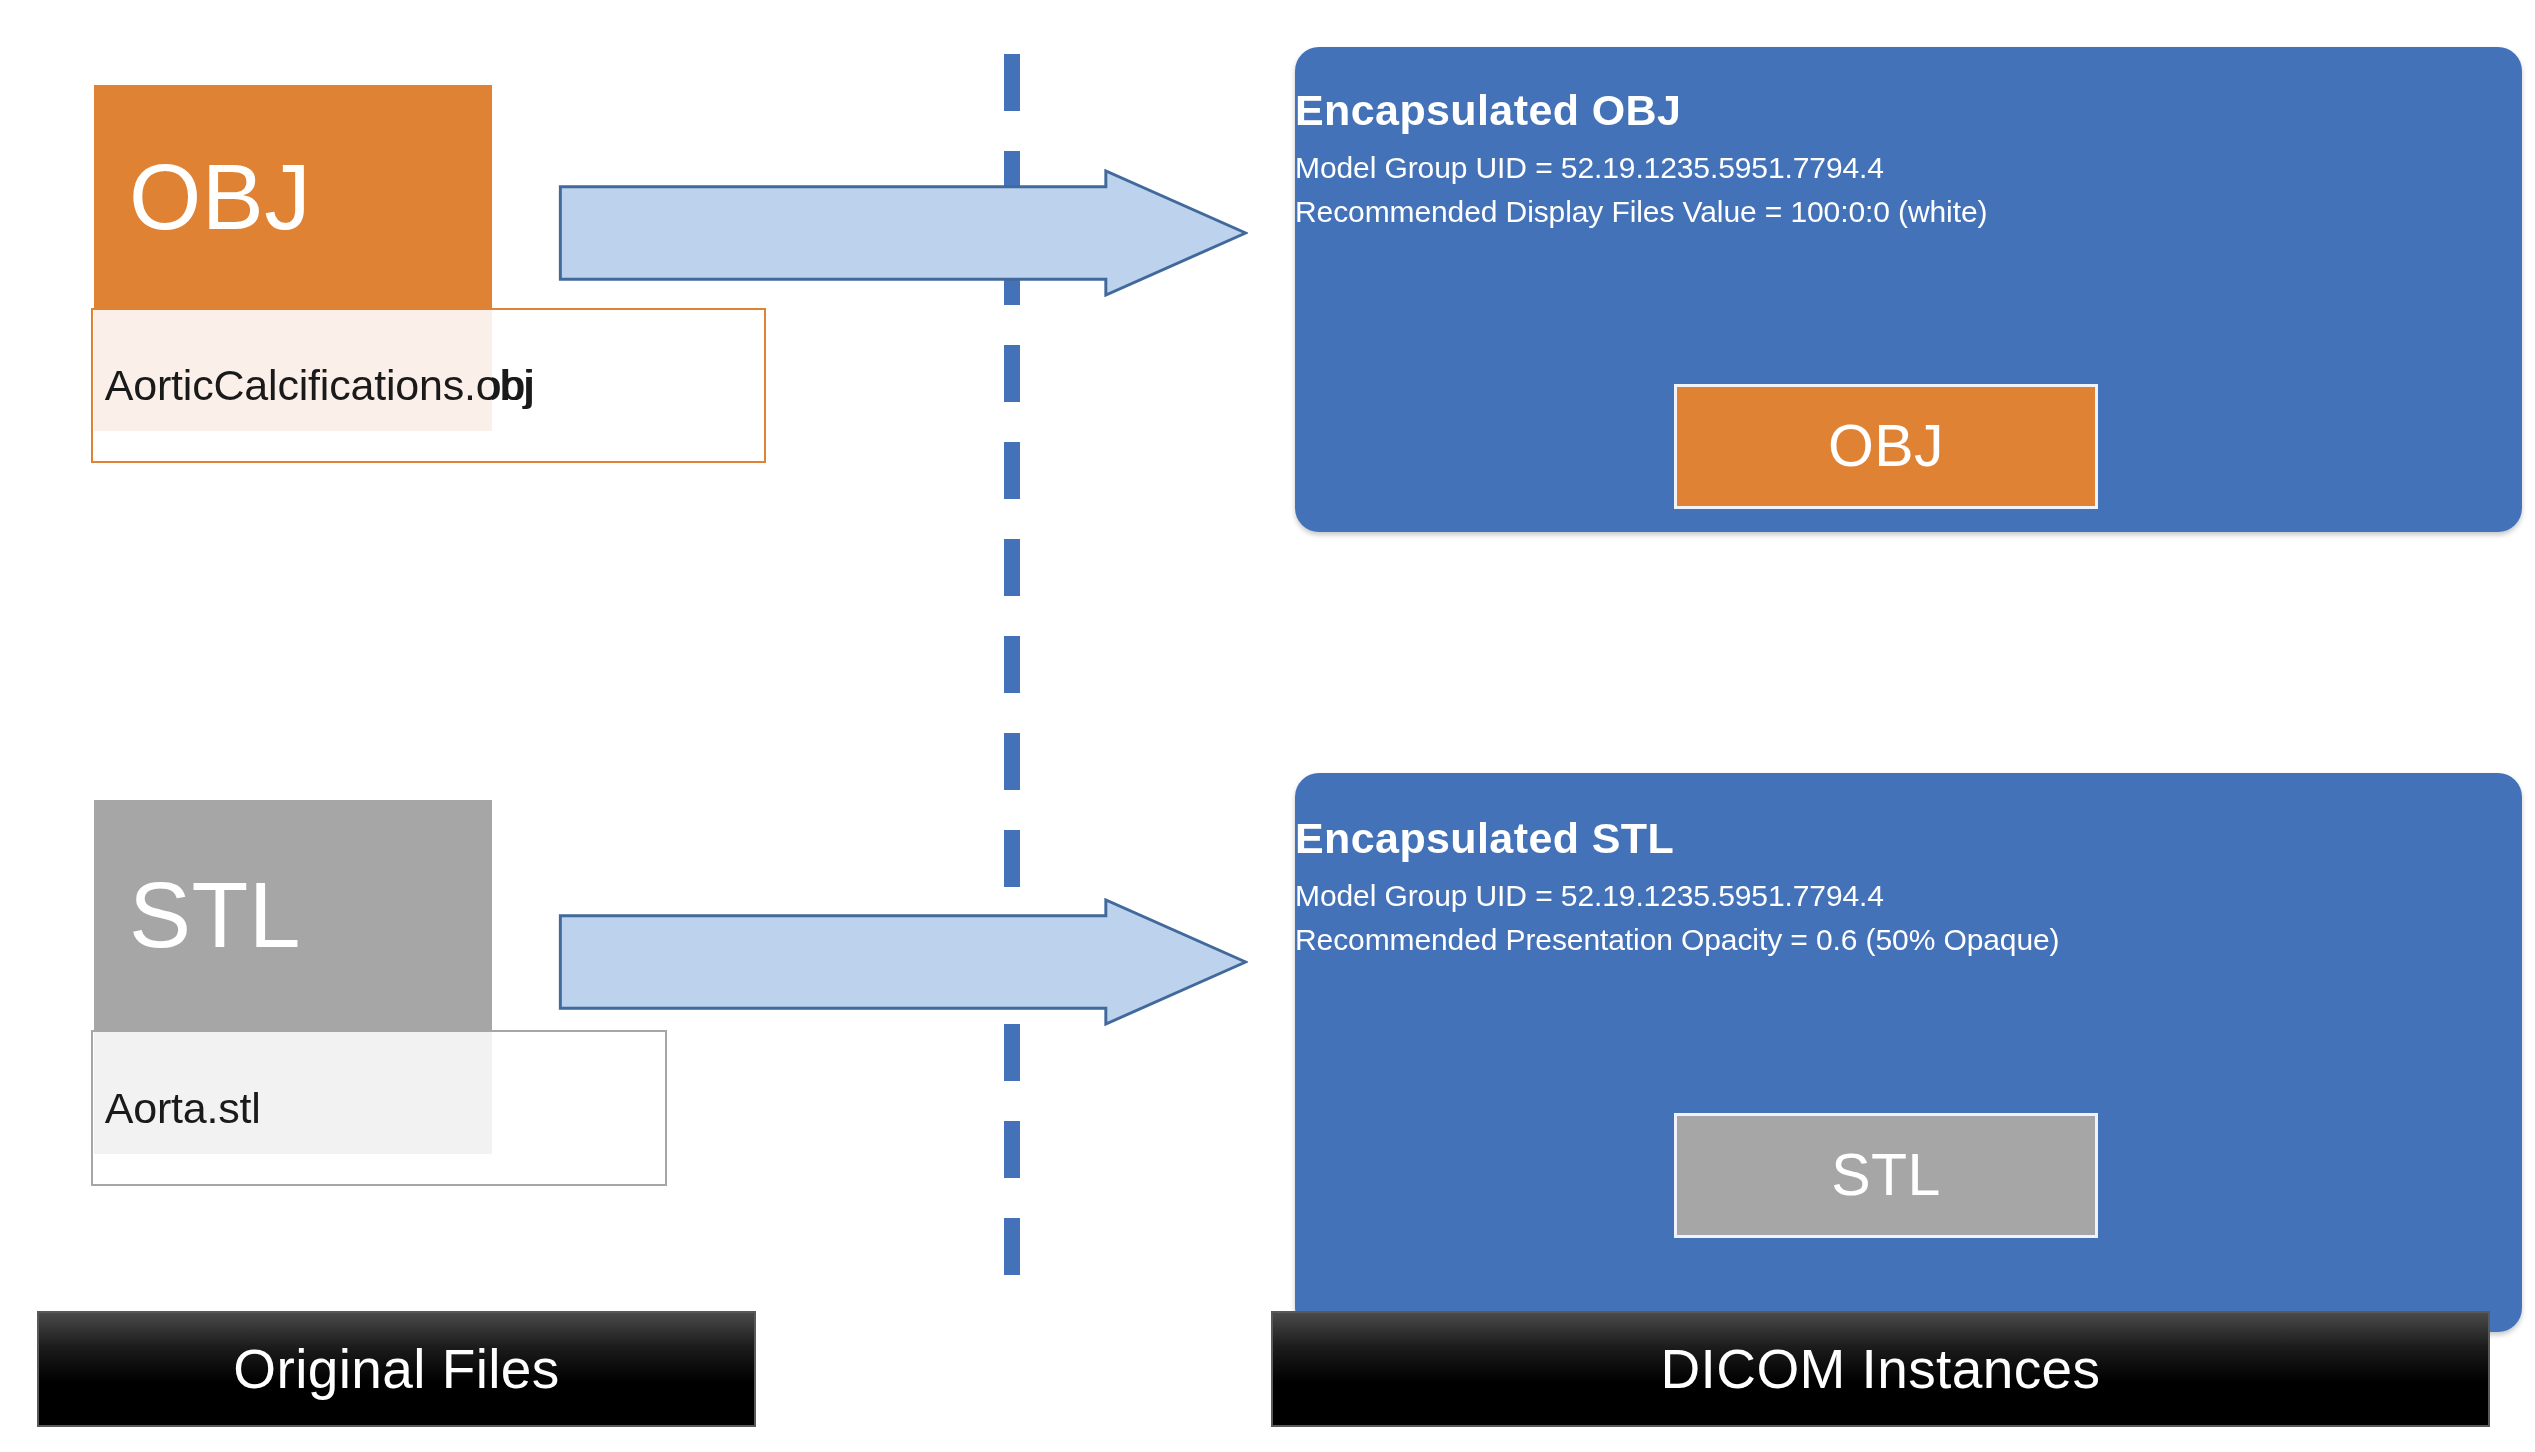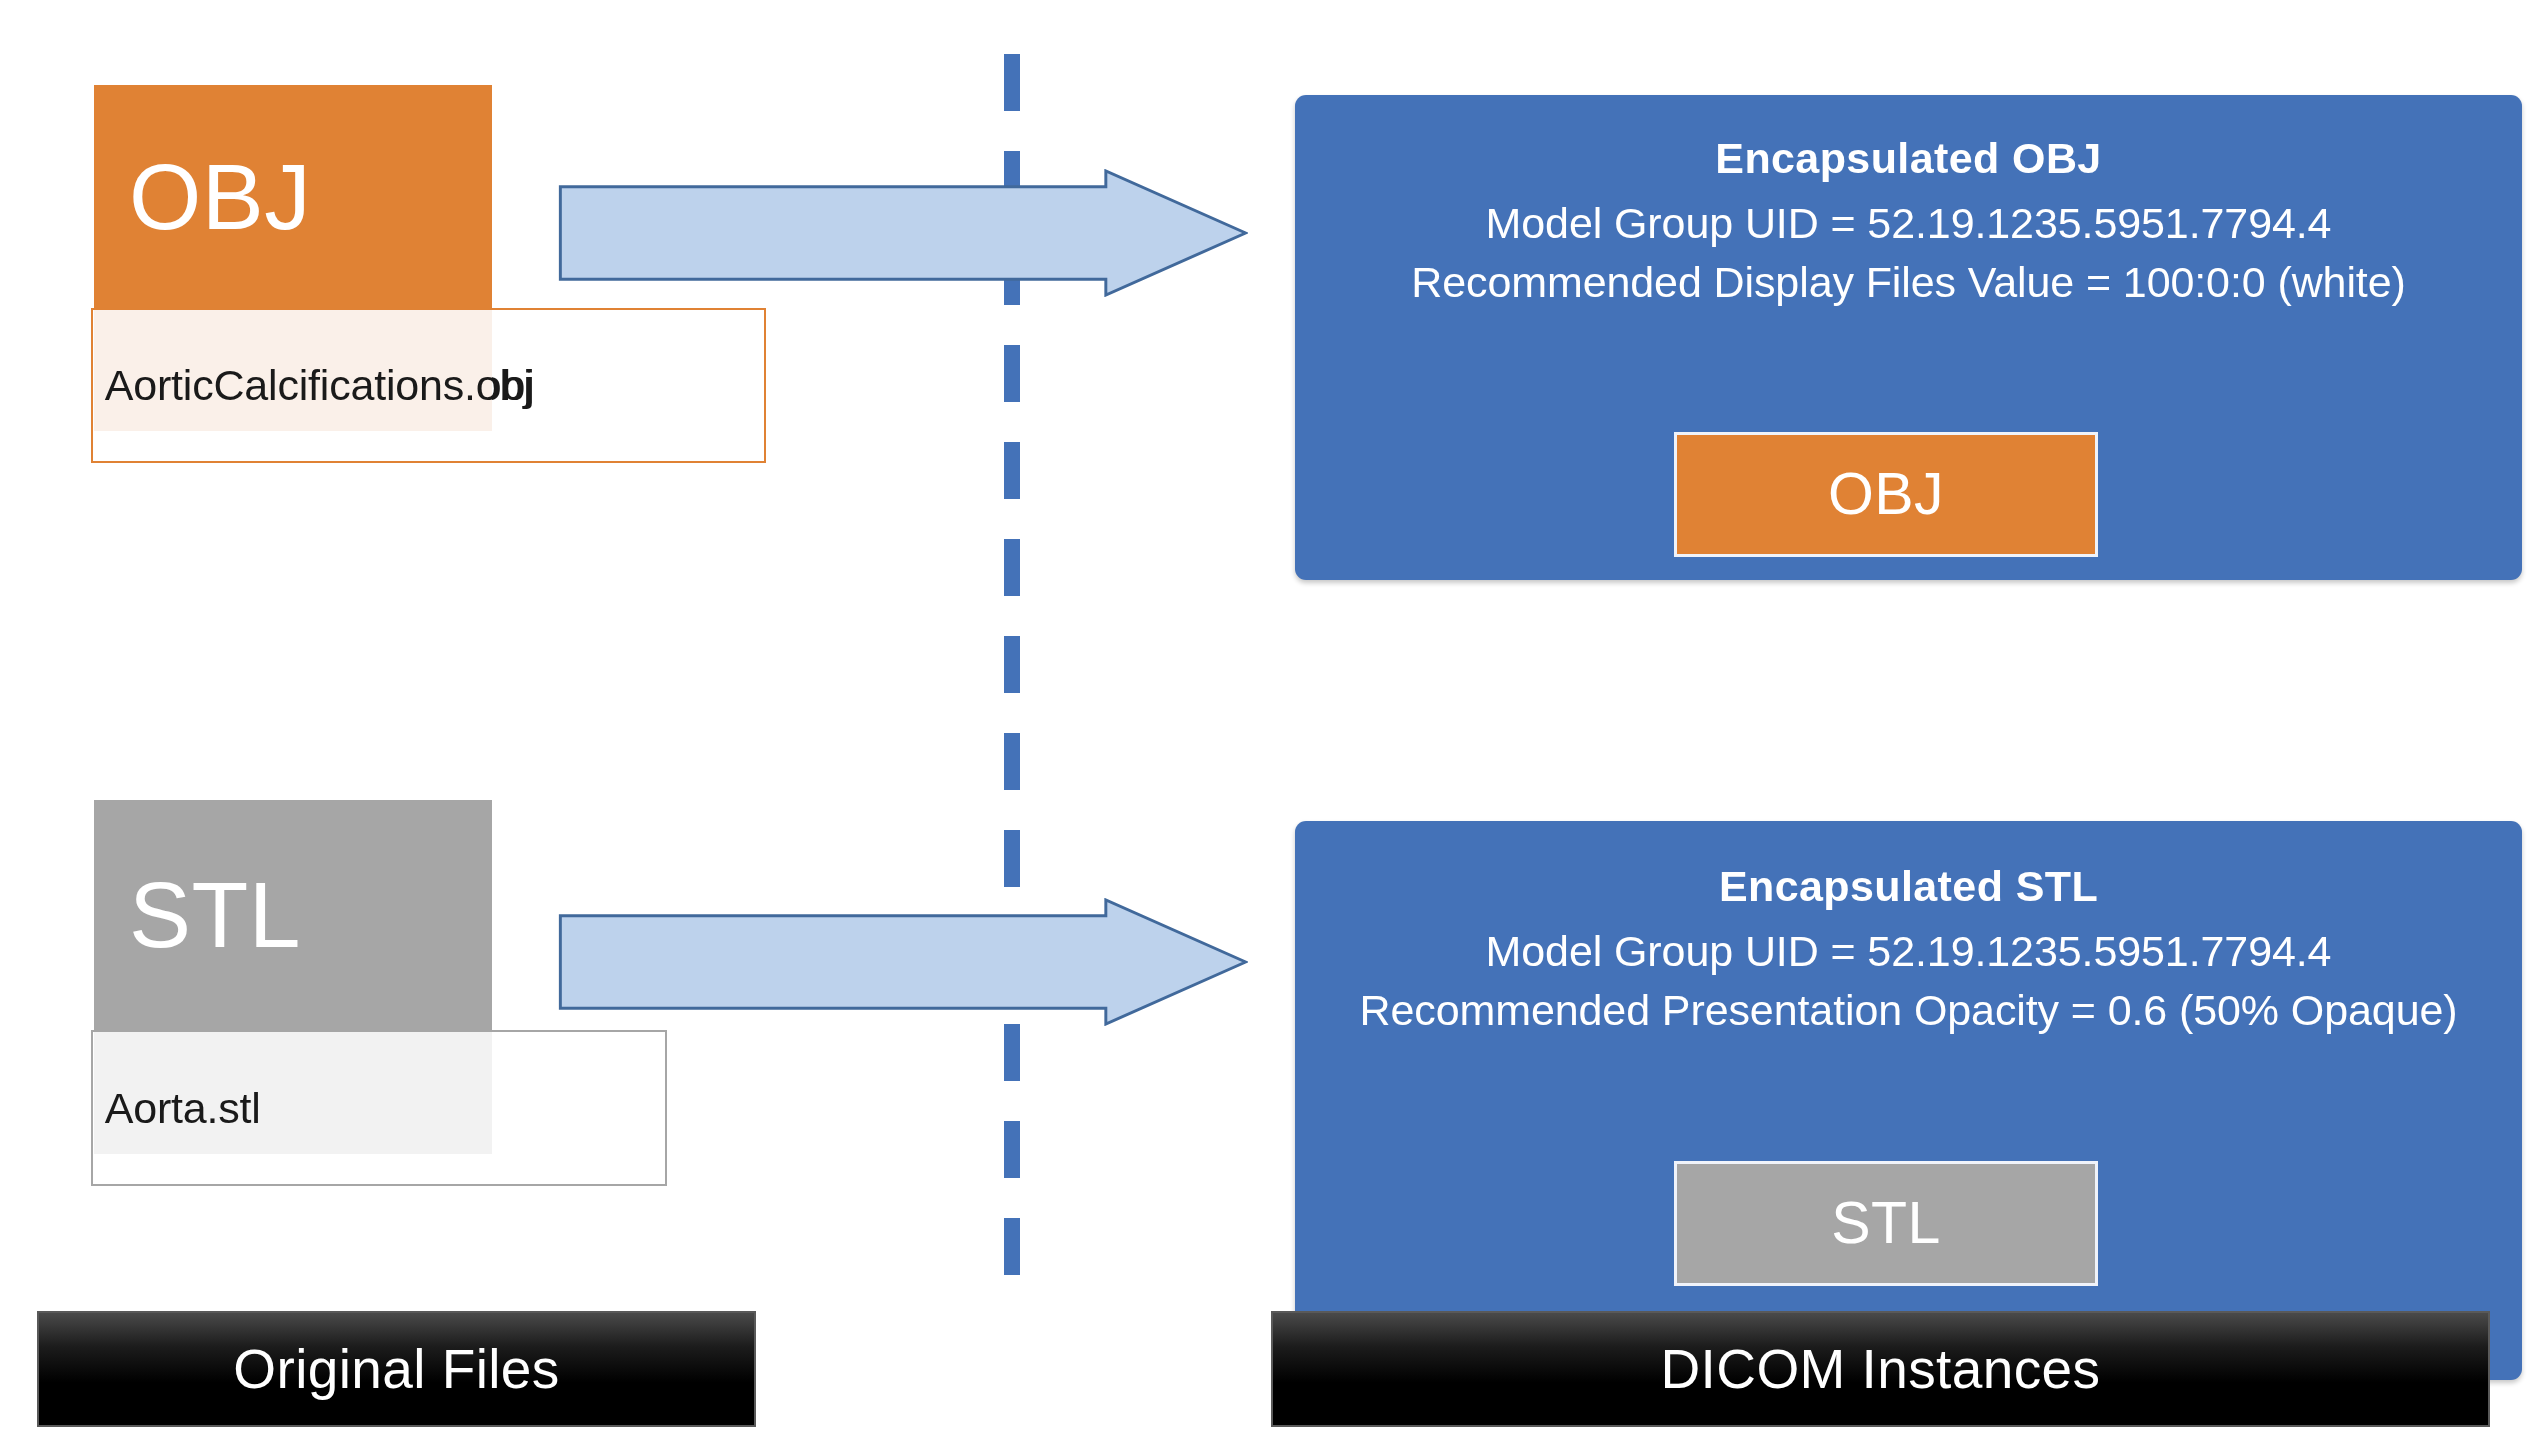--- a/index.html
+++ b/index.html
@@ -84,36 +84,35 @@
        #4472B8 0px, #4472B8 57px,
        rgba(255,255,255,0) 57px, rgba(255,255,255,0) 97px);
     background-size: 100% 97px;
     background-repeat: repeat-y;
   }
 
   
   .panel {
     position: absolute;
     background: #4472B8;
-    border-radius: 11px;
+    border-radius: 24px;
     box-shadow: 0 3px 4.9px rgba(0,0,0,0.22);
     box-sizing: border-box;
     color: #ffffff;
-    text-align: center;
-    margin-top: 48px;
+    text-align: left;
   }
   .panel-title {
     font-size: 43px;
     font-weight: bold;
     letter-spacing: 0.4px;
     margin: 0;
     padding: 0;
   }
   .panel-line {
-    font-size: 43px;
+    font-size: 30px;
     font-weight: 400;
     letter-spacing: -0.1px;
     margin: 0;
     padding: 0;
     white-space: nowrap;
   }
   .panel-chip {
     position: absolute;
     box-sizing: border-box;
     border: 3.9px solid #F0F3FA;

